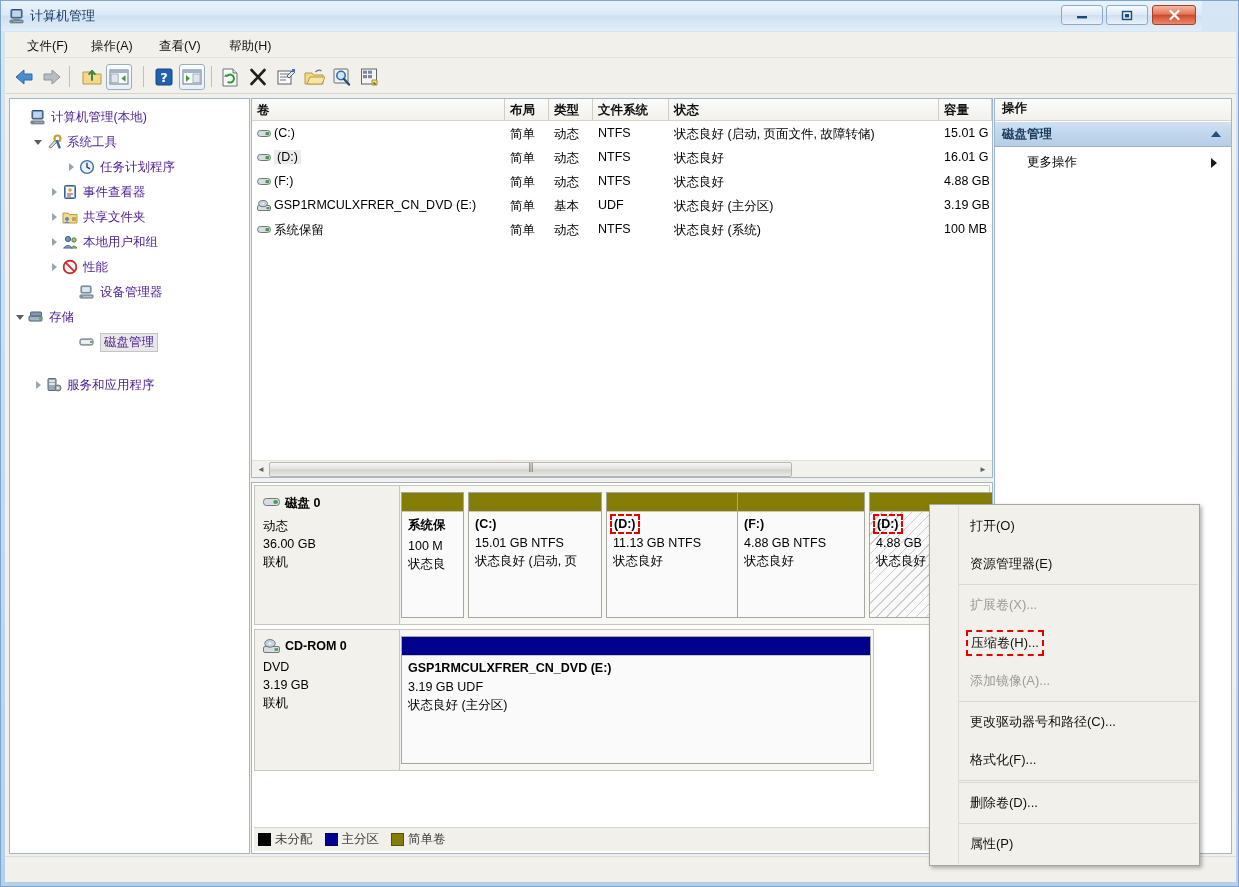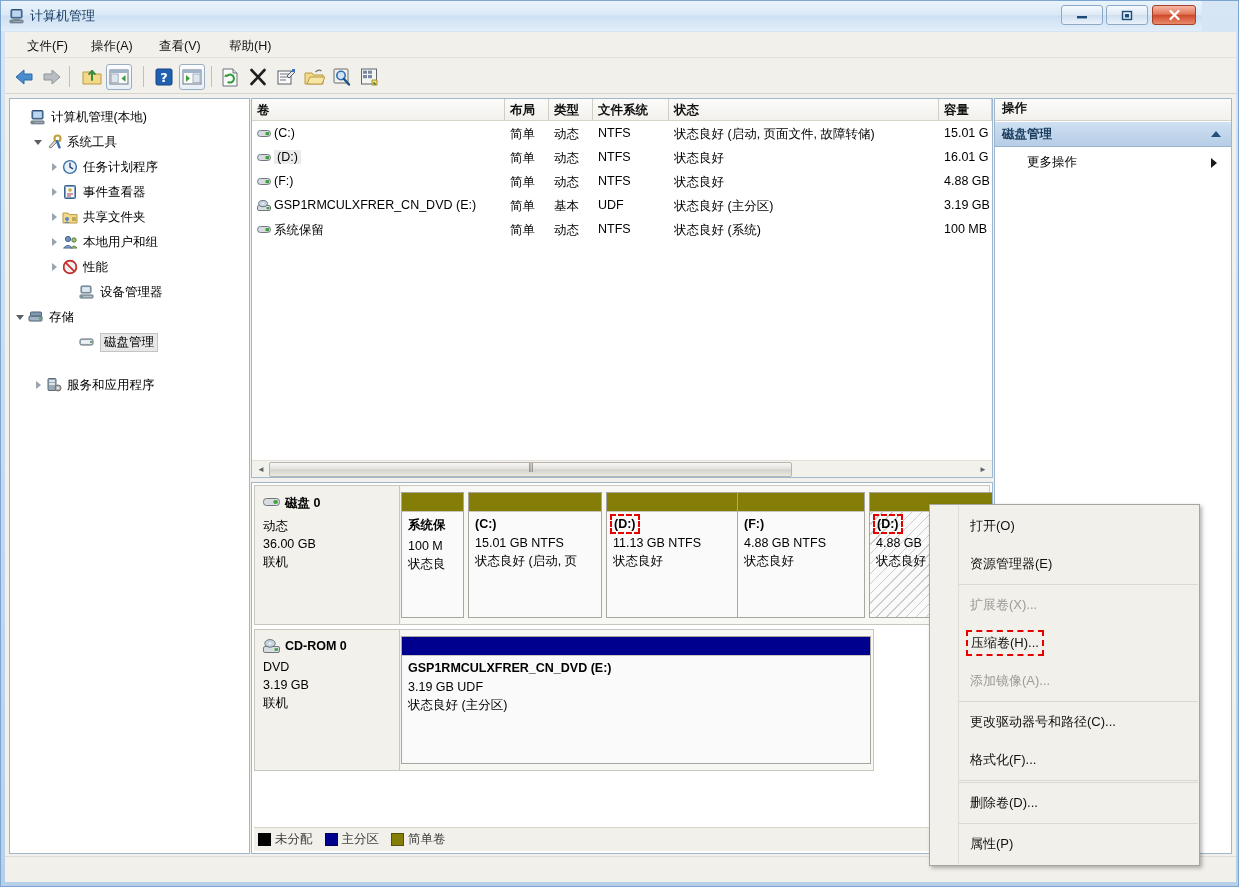--- a/index.html
+++ b/index.html
@@ -102,21 +102,21 @@
     content: ""; position: absolute; left: 4px; top: 3px;
     border-left: 5px solid #9aa4ae;
     border-top: 4px solid transparent; border-bottom: 4px solid transparent;
   }
   .tree-arrow.open::after {
     content: ""; position: absolute; left: 2px; top: 5px;
     border-top: 5px solid #5a5f66;
     border-left: 4px solid transparent; border-right: 4px solid transparent;
   }
   .tree-ico { width: 16px; height: 16px; flex: 0 0 16px; margin-right: 5px; position: relative; }
-  .tree-label { font-size: 12.5px; color: #000000; white-space: nowrap; }
+  .tree-label { font-size: 12.5px; color: #4c1d95; white-space: nowrap; }
   .tree-row.selected .tree-label {
     background: #e8e8e8; border: 1px solid #c4c4c4; padding: 0 3px;
   }
 
   
   #center {
     position: absolute; left: 246px; top: 4px; width: 742px; height: 756px;
   }
 
   
@@ -457,21 +457,21 @@
         </div>
         <div class="tree-row" style="top: 31px; padding-left: 22px;">
           <span class="tree-arrow open"></span>
           <span class="tree-ico"><svg width="16" height="16" viewBox="0 0 16 16">
               <path d="M3 13 L9 6 L11 8 L5 14 Z" fill="#d9d9d9" stroke="#7b7b7b"></path>
               <circle cx="11.5" cy="4.5" r="3" fill="none" stroke="#c0a23c" stroke-width="2.2"></circle>
               <path d="M11 7 L13.5 13.5" stroke="#3a6bb0" stroke-width="2.4" stroke-linecap="round"></path>
             </svg></span>
           <span class="tree-label">系统工具</span>
         </div>
-        <div class="tree-row" style="top: 56px; padding-left: 38px;">
+        <div class="tree-row" style="top: 56px; padding-left: 55px;">
           <span class="tree-arrow closed"></span>
           <span class="tree-ico"><svg width="16" height="16" viewBox="0 0 16 16">
               <circle cx="8" cy="8" r="6.4" fill="#e8f1fa" stroke="#3c6fa5" stroke-width="1.4"></circle>
               <path d="M8 4.2 V8 L10.6 9.6" stroke="#23456e" stroke-width="1.4" fill="none" stroke-linecap="round"></path>
             </svg></span>
           <span class="tree-label">任务计划程序</span>
         </div>
         <div class="tree-row" style="top: 81px; padding-left: 38px;">
           <span class="tree-arrow closed"></span>
           <span class="tree-ico"><svg width="16" height="16" viewBox="0 0 16 16">

